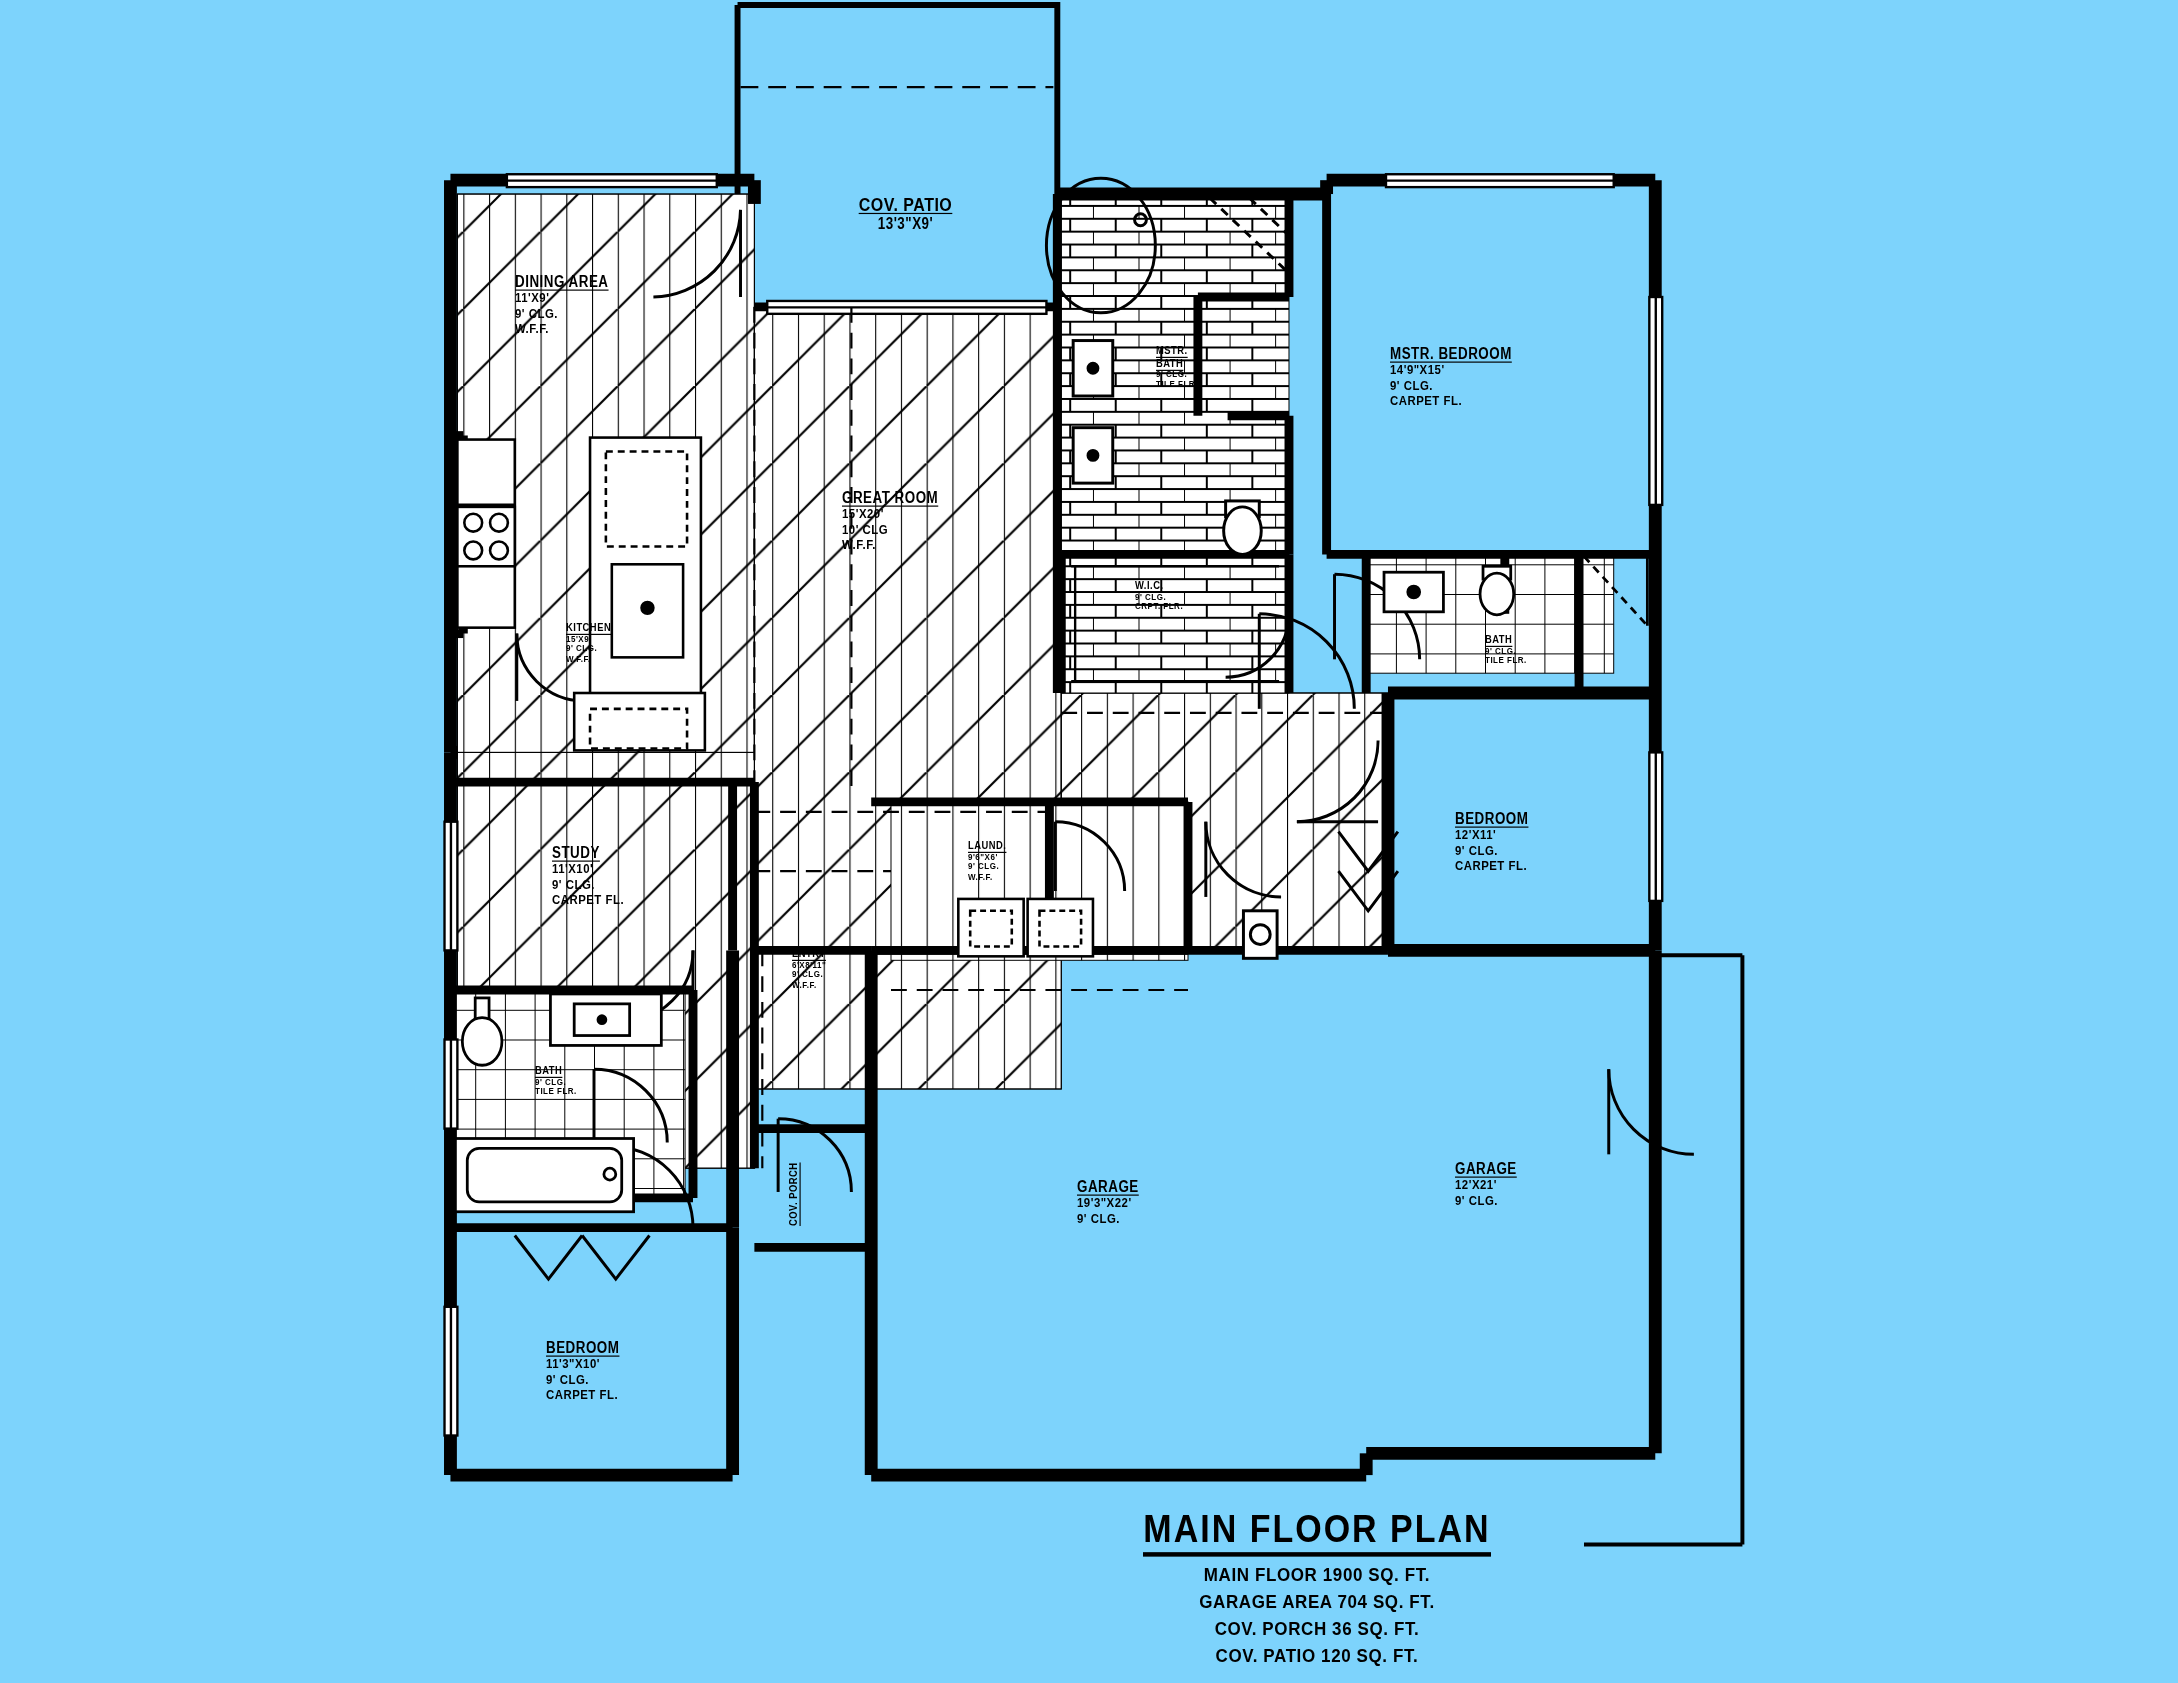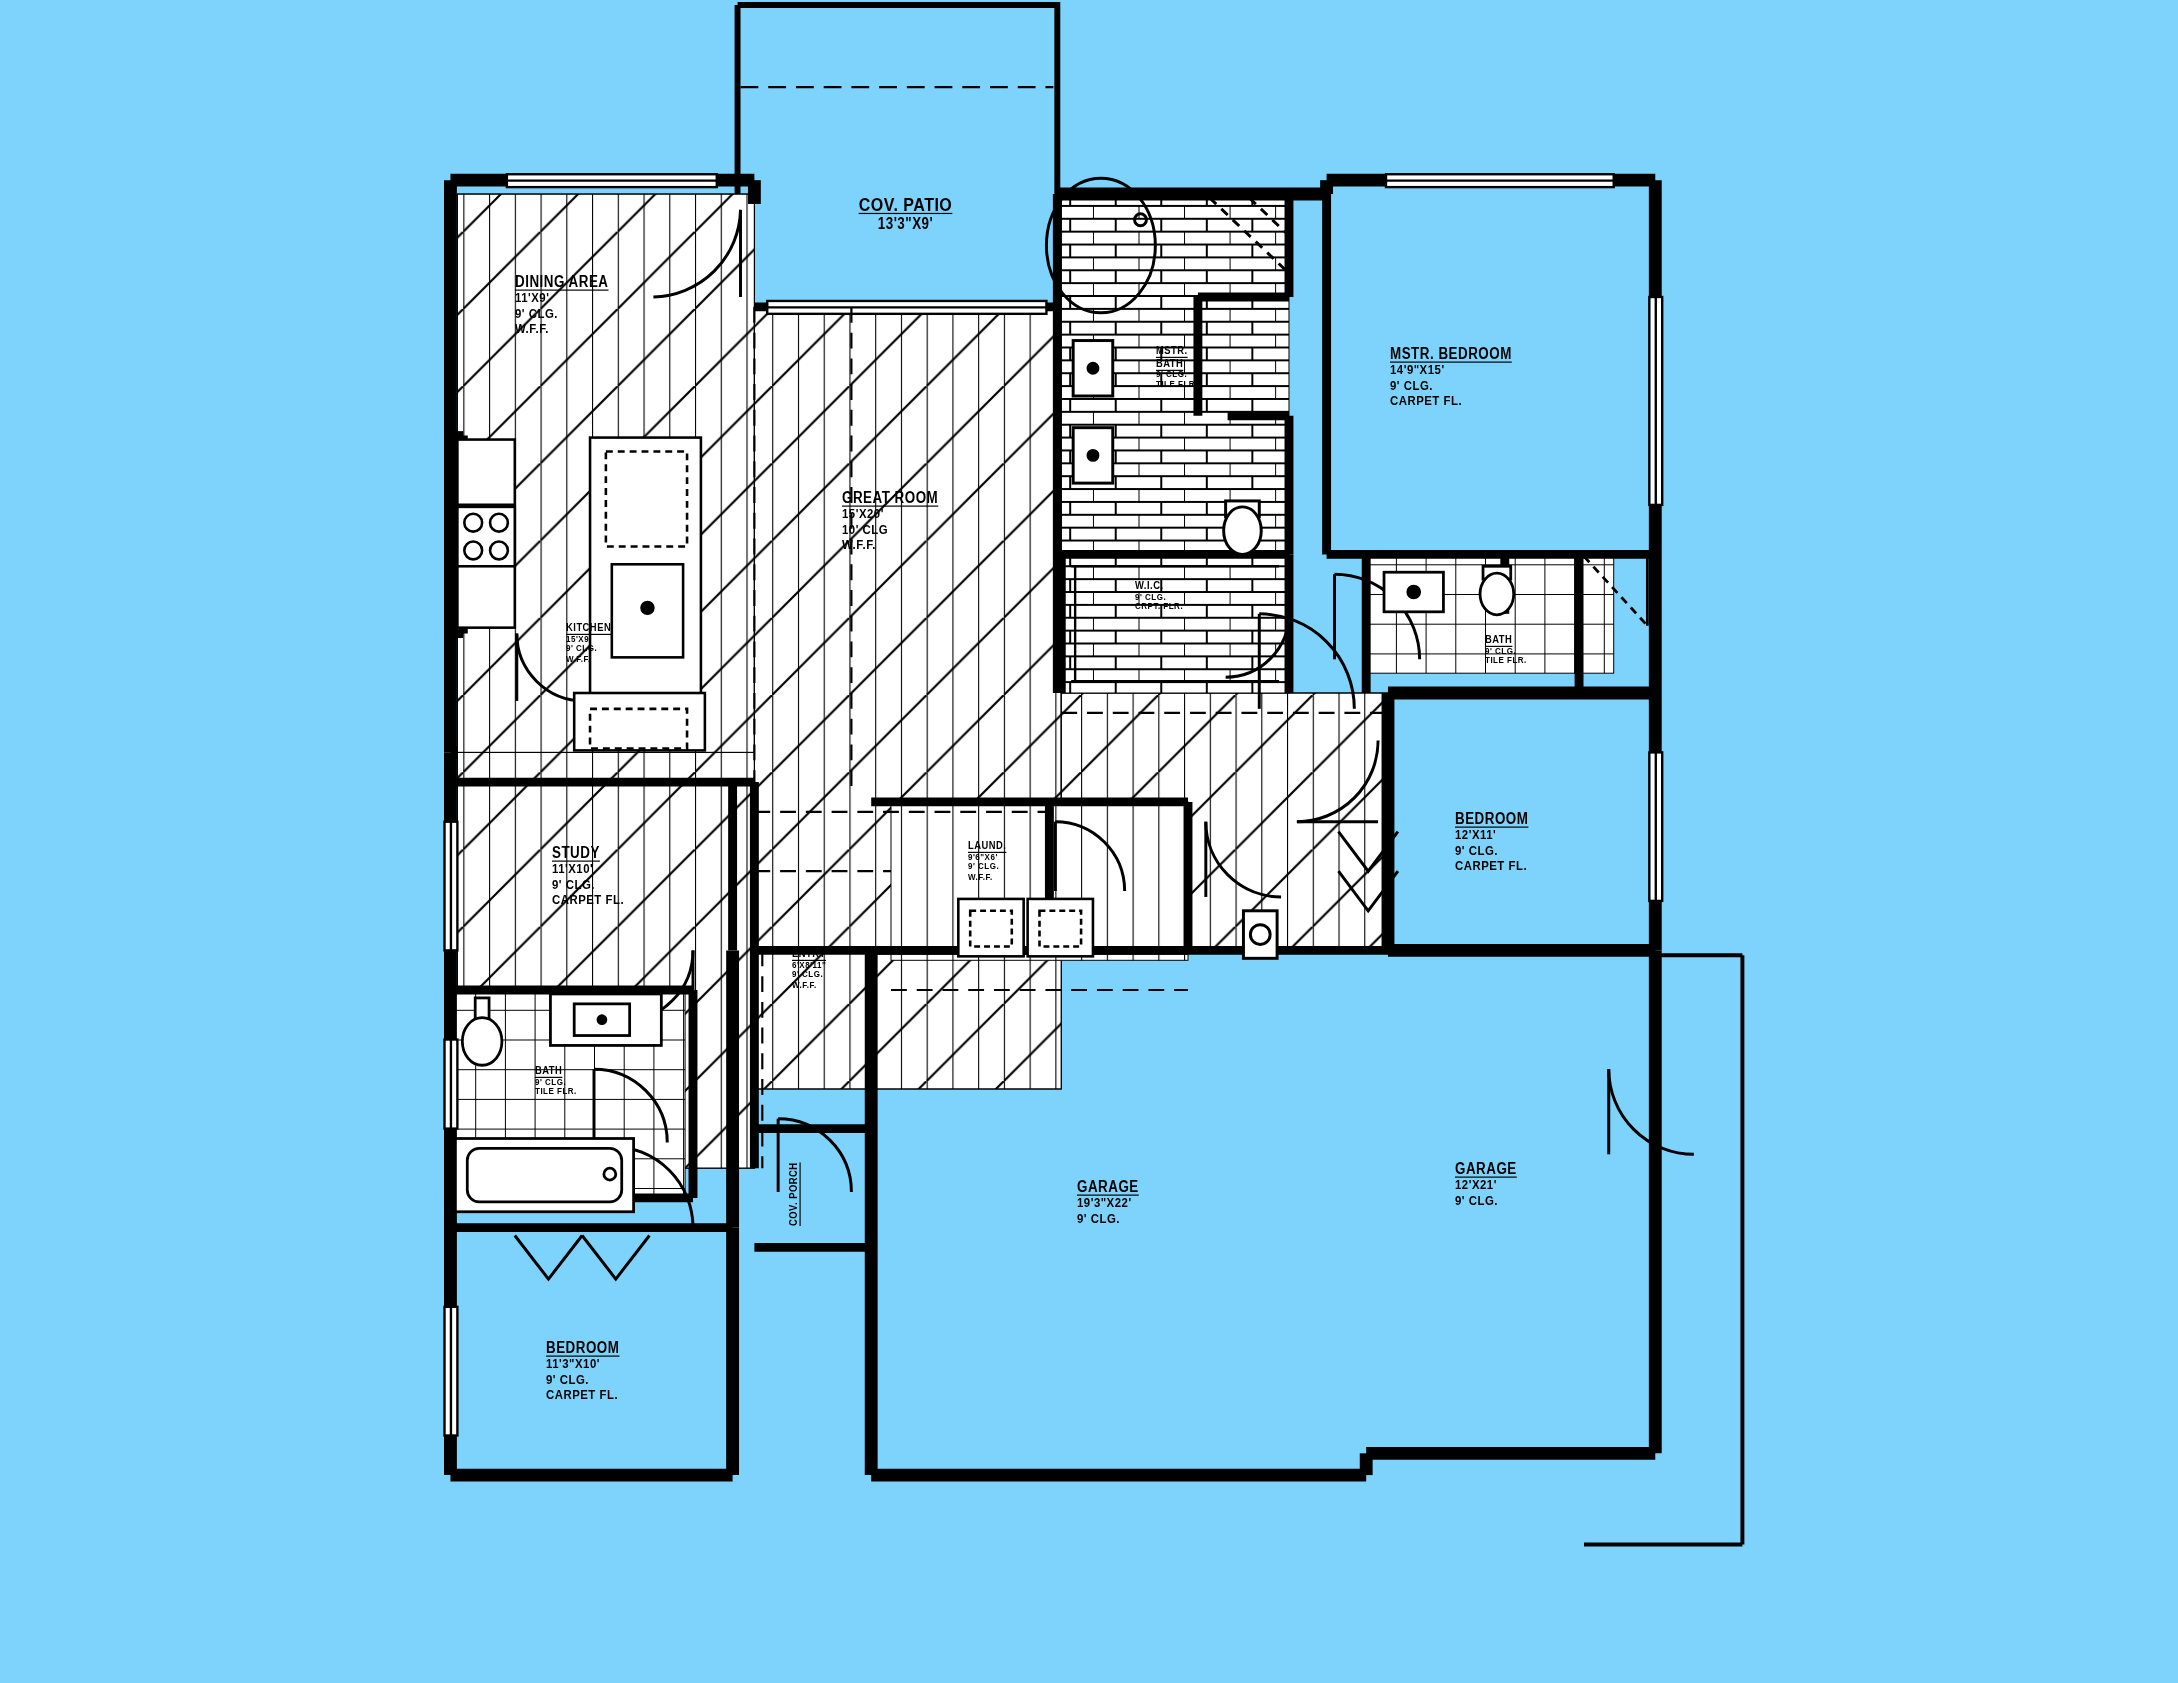--- a/index.html
+++ b/index.html
@@ -446,15 +446,24 @@
 <div class="lbl sz-md" style="left:1455px;top:1160px;">
   <span class="hd">GARAGE</span>
   <span class="sub sz-sm">12'X21'</span>
   <span class="sub sz-sm">9' CLG.</span>
 </div>
 
 <div class="lbl vert sz-xs" style="left:788px;top:1226px;">
   <span class="hd">COV. PORCH</span>
 </div>
 
+<div id="titleblock">
+  <div class="tb-title">MAIN FLOOR PLAN</div>
+  <div class="tb-lines">
+    <div>MAIN FLOOR 1900 SQ. FT.</div>
+    <div>GARAGE AREA 704 SQ. FT.</div>
+    <div>COV. PORCH 36 SQ. FT.</div>
+    <div>COV. PATIO 120 SQ. FT.</div>
+  </div>
+</div>
 
 </div>
 
 
 </body></html>

